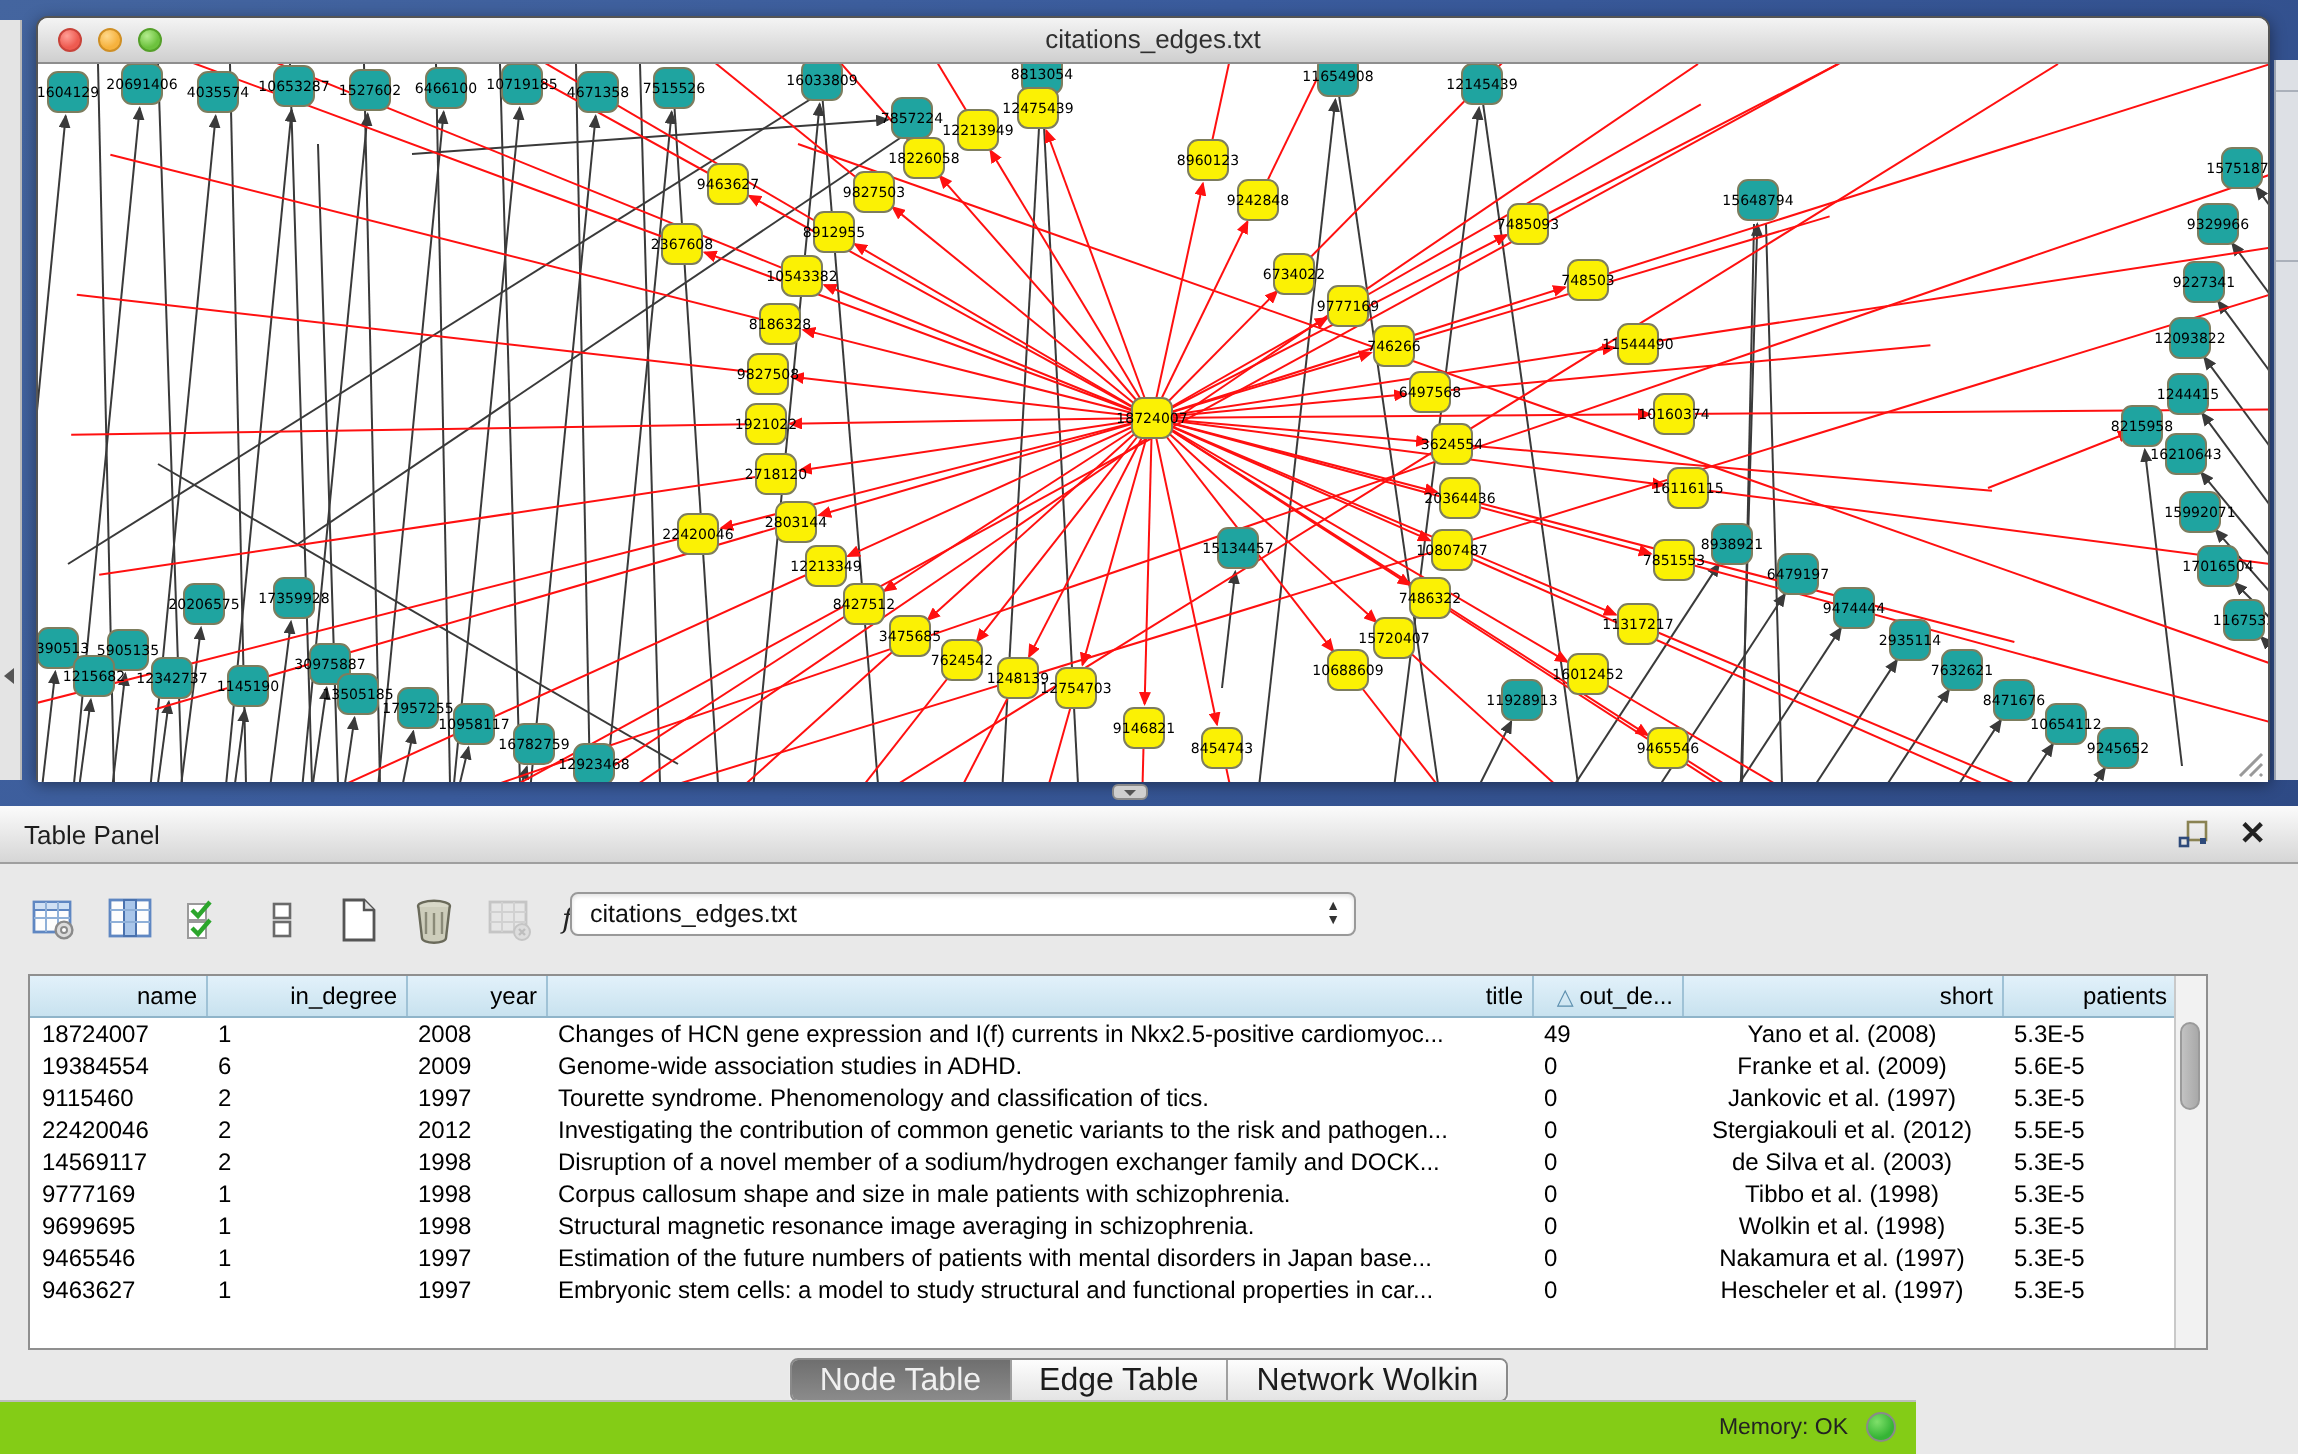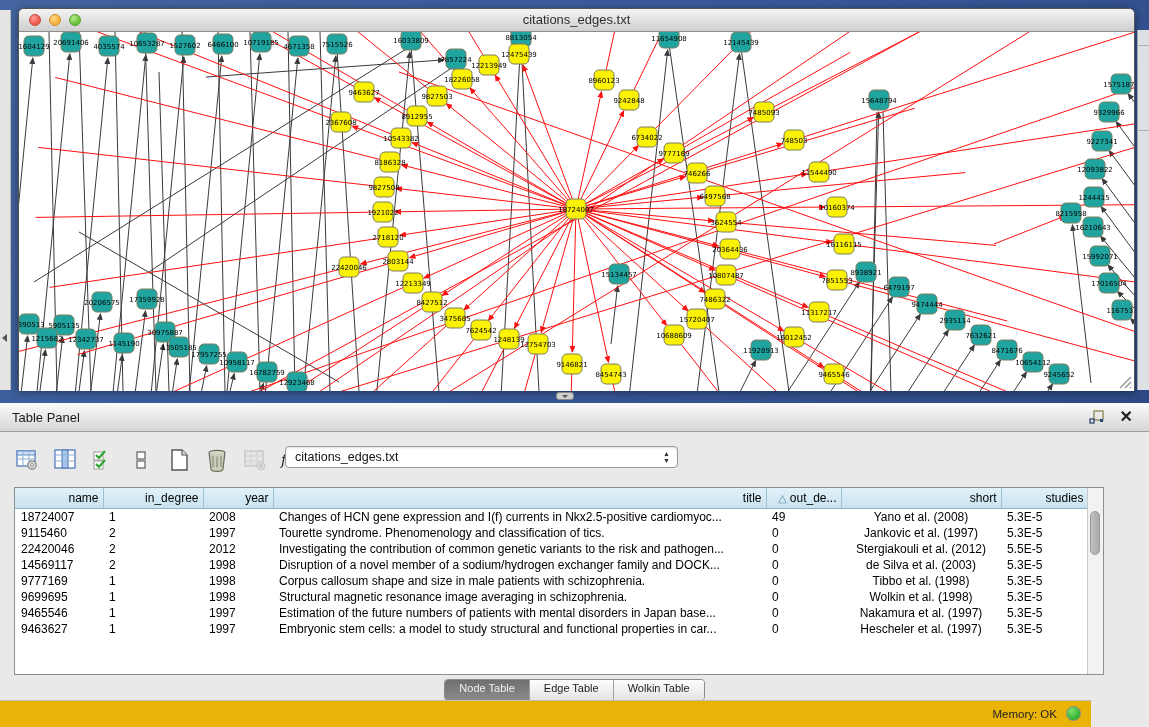--- a/index.html
+++ b/index.html
@@ -58,26 +58,26 @@
   col.c-out{width:75px}col.c-short{width:160px}col.c-pr{width:87px}
   td.center{text-align:center;}
   .sort-tri{color:#5d8fae;font-size:11px;margin-right:3px;}
   #v-scroll{position:absolute;right:0;top:0;width:15px;height:186px;background:#f2f2f2;border-left:1px solid #c9c9c9;}
   #v-thumb{position:absolute;left:2px;top:23px;width:10px;height:44px;border-radius:5px;
     background:linear-gradient(90deg,#c2c2c2,#a9a9a9);border:1px solid #9a9a9a;box-sizing:border-box;}
 
   #tab-bar{position:absolute;left:0;right:0;top:276px;display:flex;justify-content:center;}
   .seg{display:flex;border:1px solid #8a8a8a;border-radius:4px;overflow:hidden;height:20px;
     box-shadow:0 1px 1px rgba(255,255,255,.8);}
-  .seg .tab{padding:2px 14px 0;font-size:11px;color:#1c1c1c;background:linear-gradient(#fdfdfd,#e4e4e4);
+  .seg .tab{padding:2px 14px 0;font-size:16px;color:#1c1c1c;background:linear-gradient(#fdfdfd,#e4e4e4);
     border-right:1px solid #a0a0a0;cursor:pointer;}
   .seg .tab:last-child{border-right:none;}
   .seg .tab.sel{background:linear-gradient(#6f6f6f,#8b8b8b);color:#f0f0f0;}
 
-  #status-bar{position:absolute;left:0;top:700px;width:1091px;height:27px;background:#eab308;
+  #status-bar{position:absolute;left:0;top:700px;width:958px;height:27px;background:#84cc16;
     border-top:1px solid #bdbdbd;box-sizing:border-box;}
   #mem-label{position:absolute;right:34px;top:7px;font-size:11.5px;color:#222;}
   #mem-dot{position:absolute;right:10px;top:5px;width:15px;height:15px;border-radius:50%;
     background:radial-gradient(circle at 35% 30%,#7fe06a,#35b435 65%);border:1px solid #8a8a8a;box-sizing:border-box;}
 
   svg text.nlabel{font-family:"DejaVu Sans",sans-serif;font-size:7px;fill:#000;}
 </style>
 </head>
 <body>
 
@@ -549,34 +549,43 @@
             <col class="c-pr">
         </colgroup>
         <thead>
             <tr id="hdr-row">
               <th>name</th>
               <th>in_degree</th>
               <th>year</th>
               <th>title</th>
               <th><span class="sort-tri">△</span>out_de...</th>
               <th>short</th>
-              <th>studies</th>
+              <th>patients</th>
             </tr>
           </thead>
         <tbody id="tbl-body">
             <tr class="datarow">
               <td>18724007</td>
               <td>1</td>
               <td>2008</td>
               <td>Changes of HCN gene expression and I(f) currents in Nkx2.5-positive cardiomyoc...</td>
               <td>49</td>
               <td class="center">Yano et al. (2008)</td>
               <td>5.3E-5</td>
             </tr>
             <tr class="datarow">
+              <td>19384554</td>
+              <td>6</td>
+              <td>2009</td>
+              <td>Genome-wide association studies in ADHD.</td>
+              <td>0</td>
+              <td class="center">Franke et al. (2009)</td>
+              <td>5.6E-5</td>
+            </tr>
+            <tr class="datarow">
               <td>9115460</td>
               <td>2</td>
               <td>1997</td>
               <td>Tourette syndrome. Phenomenology and classification of tics.</td>
               <td>0</td>
               <td class="center">Jankovic et al. (1997)</td>
               <td>5.3E-5</td>
             </tr>
             <tr class="datarow">
               <td>22420046</td>
@@ -636,21 +645,21 @@
       </table>
       <div id="v-scroll">
         <div id="v-thumb"></div>
       </div>
     </div>
 
     <div id="tab-bar">
       <div class="seg" id="tab-seg">
           <div class="tab sel">Node Table</div>
           <div class="tab">Edge Table</div>
-          <div class="tab">Wolkin Table</div>
+          <div class="tab">Network Wolkin</div>
         </div>
     </div>
   </div>
 
   <div id="status-bar">
     <span id="mem-label">Memory: OK</span>
     <span id="mem-dot"></span>
   </div>
 </div>
 

